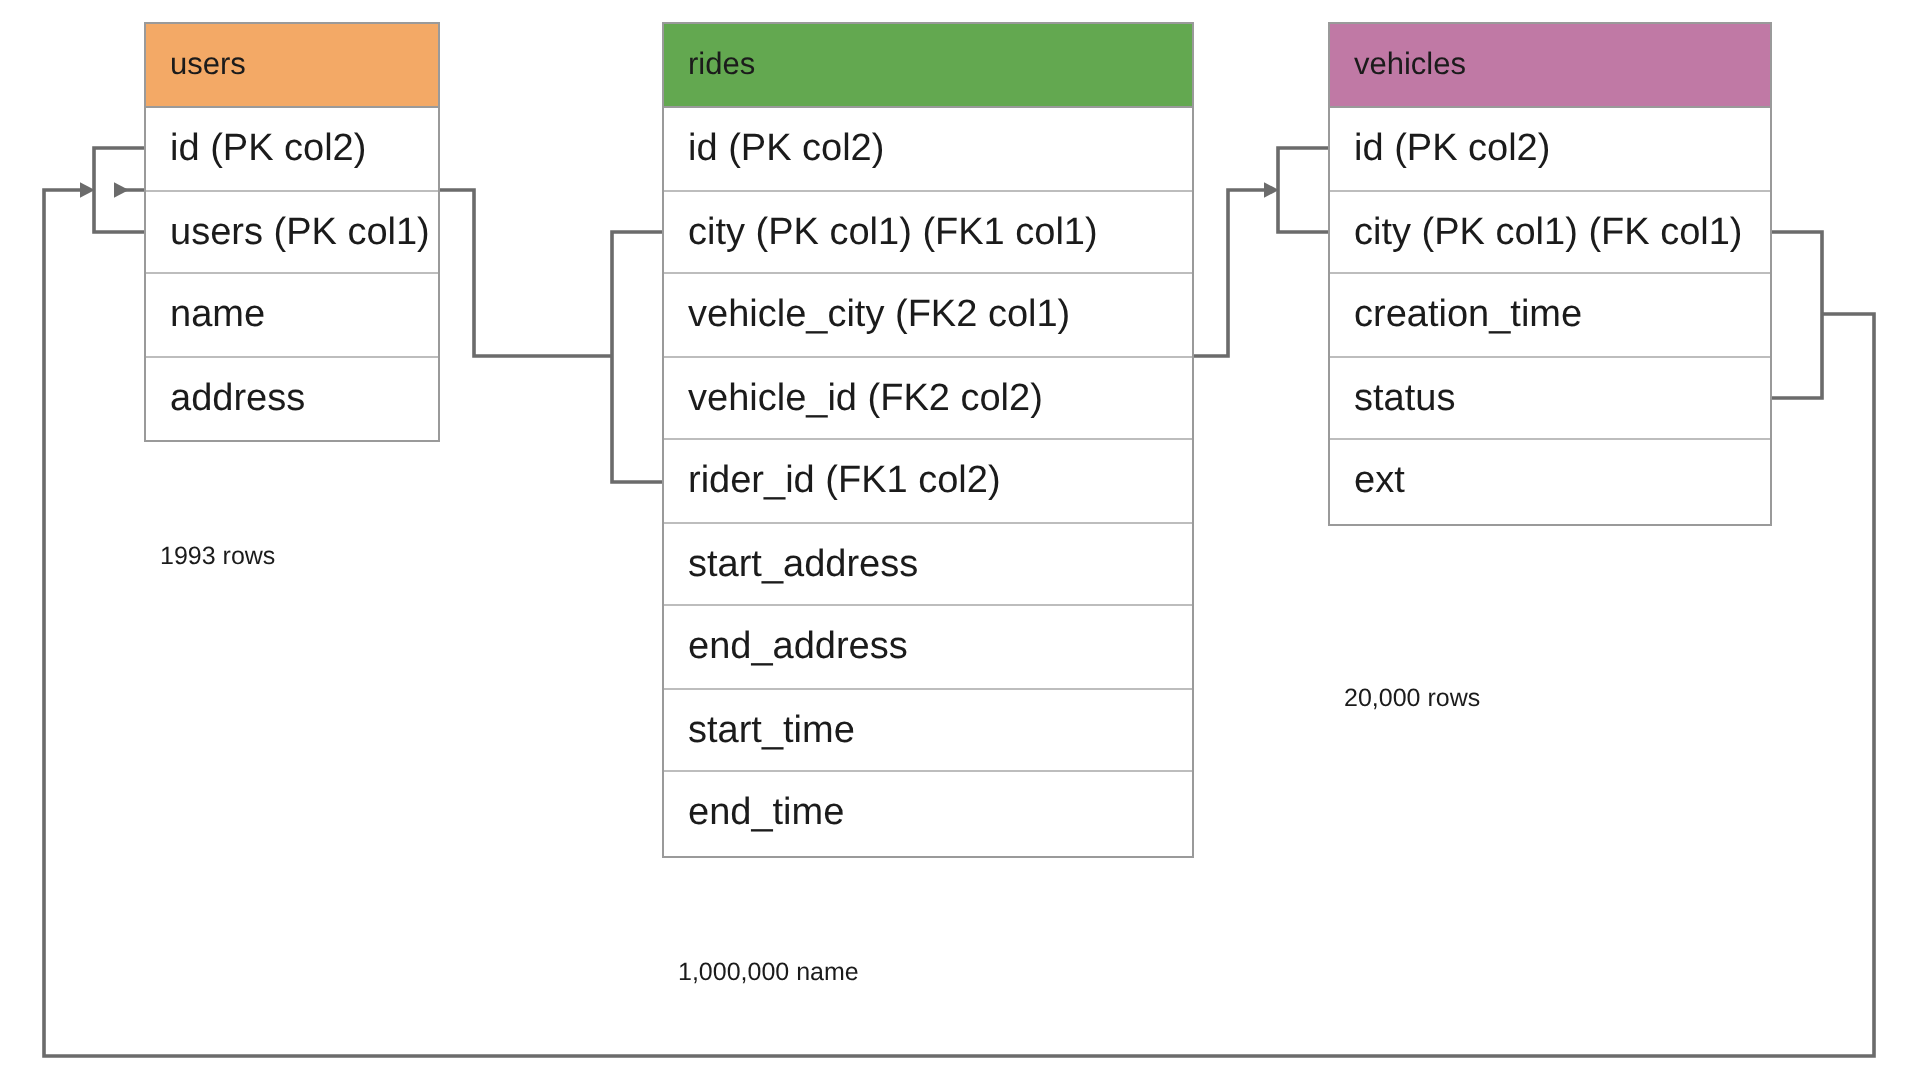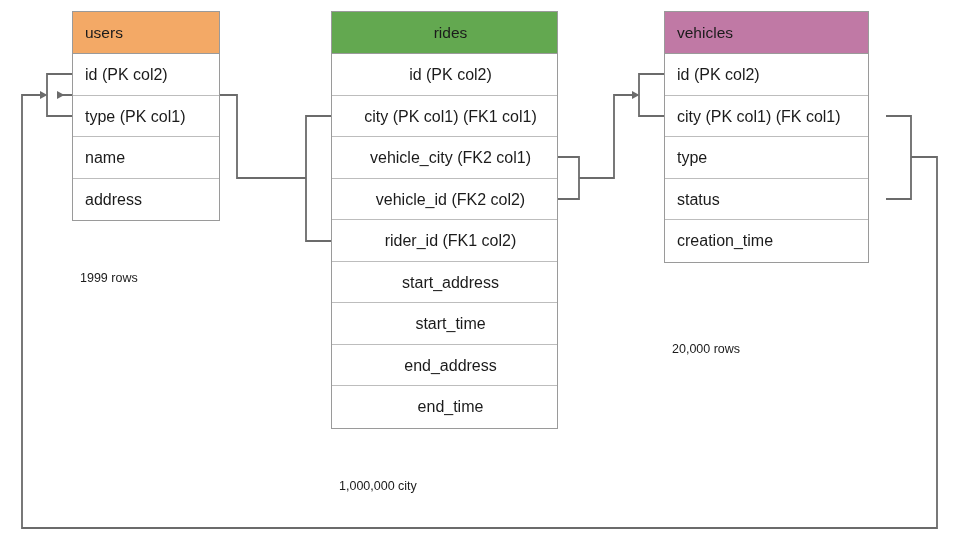--- a/index.html
+++ b/index.html
@@ -28,21 +28,21 @@
     color:#1b1b1b;
     border-bottom:1px solid #9a9a9a;
     overflow:hidden;
     white-space:nowrap;
   }
   .entity .fld{
     box-sizing:border-box;
     height:41.5px;
     line-height:41.5px;
     padding:0 0 0 12px;
-    font-size:16px;
+    font-size:19px;
     color:#1b1b1b;
     border-bottom:1px solid #bdbdbd;
     background:#ffffff;
     overflow:hidden;
     white-space:nowrap;
   }
   .entity .fld:last-child{border-bottom:none;}
   .rowcount{
     position:absolute;
     font-size:12.5px;
@@ -78,43 +78,43 @@
       <path d="M579,178 L614,178 L614,95 L632,95" marker-end="url(#arrR)"></path>
 
       <path d="M886,116 L911,116 L911,199 L886,199"></path>
       <path d="M911,157 L937,157 L937,528 L22,528 L22,95 L40,95" marker-end="url(#arrR)"></path>
     </g>
   </svg>
 
   <div class="entity" style="left:72px;top:11px;width:148px;">
     <div class="hdr" style="background:#f3a966;">users</div>
     <div class="fld">id (PK col2)</div>
-    <div class="fld">type (PK col1)</div>
+    <div class="fld">users (PK col1)</div>
     <div class="fld">name</div>
     <div class="fld">address</div>
   </div>
-  <div class="rowcount" style="left:80px;top:271px;">1999 rows</div>
+  <div class="rowcount" style="left:80px;top:271px;">1993 rows</div>
 
-  <div class="entity" style="left:331px;top:11px;width:227px;text-align:center;">
+  <div class="entity" style="left:331px;top:11px;width:266px;">
     <div class="hdr" style="background:#63a850;">rides</div>
     <div class="fld">id (PK col2)</div>
     <div class="fld">city (PK col1) (FK1 col1)</div>
     <div class="fld">vehicle_city (FK2 col1)</div>
     <div class="fld">vehicle_id (FK2 col2)</div>
     <div class="fld">rider_id (FK1 col2)</div>
     <div class="fld">start_address</div>
+    <div class="fld">end_address</div>
     <div class="fld">start_time</div>
-    <div class="fld">end_address</div>
     <div class="fld">end_time</div>
   </div>
-  <div class="rowcount" style="left:339px;top:479px;">1,000,000 city</div>
+  <div class="rowcount" style="left:339px;top:479px;">1,000,000 name</div>
 
-  <div class="entity" style="left:664px;top:11px;width:205px;">
+  <div class="entity" style="left:664px;top:11px;width:222px;">
     <div class="hdr" style="background:#c079a5;">vehicles</div>
     <div class="fld">id (PK col2)</div>
     <div class="fld">city (PK col1) (FK col1)</div>
-    <div class="fld">type</div>
+    <div class="fld">creation_time</div>
     <div class="fld">status</div>
-    <div class="fld">creation_time</div>
+    <div class="fld">ext</div>
   </div>
   <div class="rowcount" style="left:672px;top:342px;">20,000 rows</div>
 
 </div>
 
 </body></html>

